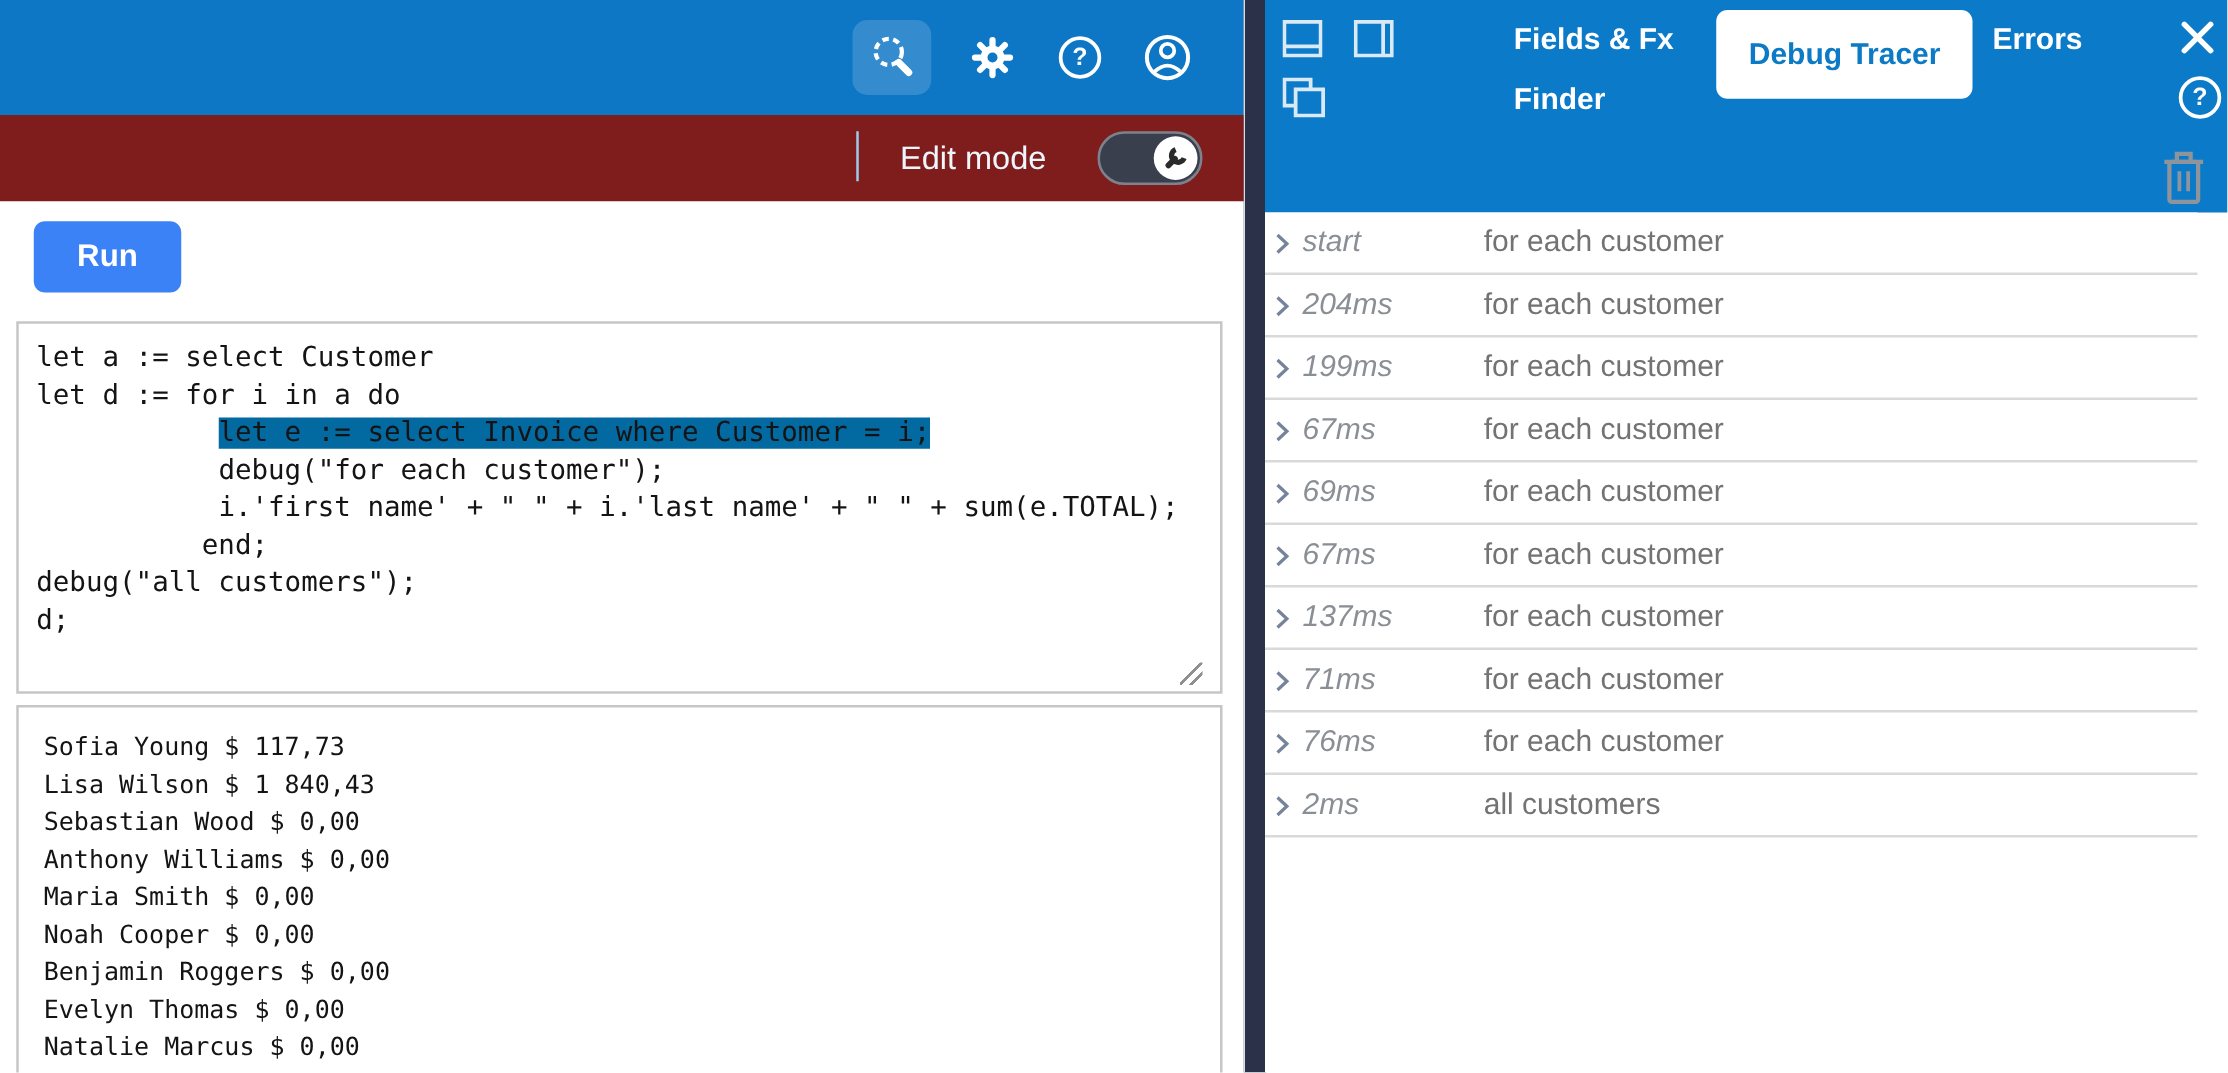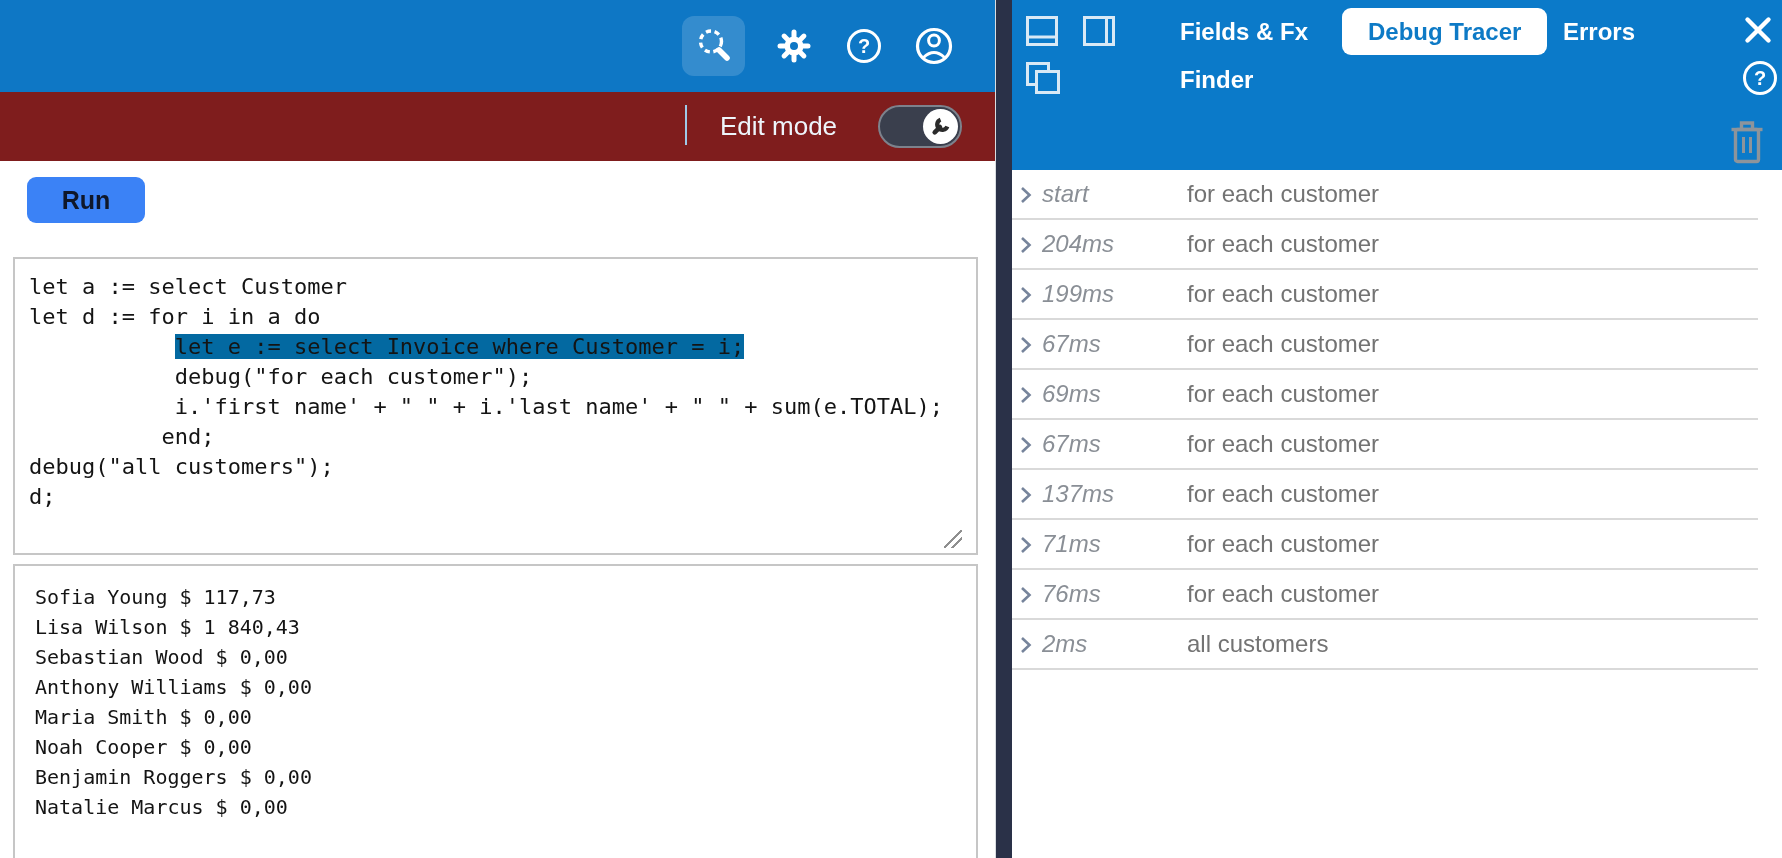--- a/index.html
+++ b/index.html
@@ -18,22 +18,22 @@
 
   .subbar{position:absolute;left:0;top:92px;width:1093px;height:69px;background:#7f1d1d;}
   .subbar-vdiv{position:absolute;left:685px;top:13px;width:2px;height:40px;background:#9fc9e8;}
   .edit-mode-label{position:absolute;left:720px;top:0;height:69px;display:flex;align-items:center;
     color:#eef5fb;font-size:26px;font-weight:400;}
   .toggle{position:absolute;left:878px;top:13px;width:84px;height:43px;border-radius:22px;
     background:#3a3f4d;border:2px solid #7d828c;box-sizing:border-box;cursor:pointer;}
   .toggle-knob{position:absolute;right:2px;top:2px;width:35px;height:35px;border-radius:50%;
     background:#ffffff;display:flex;align-items:center;justify-content:center;}
 
-  .run-btn{position:absolute;left:27px;top:177px;width:118px;height:46px;background:#3b82f6;
-    border:none;border-radius:9px;color:#0f172a;font-size:25px;font-weight:700;
+  .run-btn{position:absolute;left:27px;top:177px;width:118px;height:57px;background:#3b82f6;
+    border:none;border-radius:9px;color:#ffffff;font-size:25px;font-weight:700;
     font-family:"Liberation Sans",sans-serif;cursor:pointer;}
 
   .code-box{position:absolute;left:13px;top:257px;width:965px;height:298px;background:#ffffff;
     border:2px solid #c6c6c6;box-sizing:border-box;padding:13px 0 16px 14px;
     font-family:"DejaVu Sans Mono",monospace;font-size:22px;line-height:30px;color:#141414;overflow:hidden;}
   .code-line{white-space:pre;}
   .code-line .ct.sel{background:#0369a1;}
   .resize-handle{position:absolute;left:944px;top:530px;width:18px;height:18px;cursor:nwse-resize;
     background:linear-gradient(135deg,transparent 45%,#8f8f8f 45% 54%,transparent 54% 68%,#8f8f8f 68% 77%,transparent 77%);}
 
@@ -42,22 +42,22 @@
     font-family:"DejaVu Sans Mono",monospace;font-size:20px;line-height:30px;color:#141414;overflow:hidden;}
   .out-line{white-space:pre;}
 
   
   .divider{position:absolute;left:995px;top:0;width:17px;height:858px;background:#2a3148;border-left:1px solid #d9dde1;}
 
   
   .right-panel{position:absolute;left:1012px;top:0;width:770px;height:858px;background:#ffffff;}
   .rp-header{position:absolute;left:0;top:0;width:770px;height:170px;background:#0b7ac9;}
   .rp-ic{position:absolute;cursor:pointer;}
-  .tab{position:absolute;color:#ffffff;font-size:24px;font-weight:700;cursor:pointer;white-space:nowrap;}
-  .tab.pill{background:#ffffff;color:#0d7ac6;border-radius:9px;padding:0 26px;height:47px;
+  .tab{position:absolute;color:#ffffff;font-size:24px;font-weight:700;cursor:pointer;white-space:nowrap;margin-left:31px;}
+  .tab.pill{background:#ffffff;color:#0d7ac6;border-radius:9px;padding:12px 26px;height:47px;
     display:flex;align-items:center;}
 
   .trace-list{position:absolute;left:0;top:170px;width:746px;background:#ffffff;}
   .trace-row{height:50px;box-sizing:border-box;border-bottom:2px solid #d9d9d9;
     display:grid;grid-template-columns:22px 145px 1fr;align-items:center;padding-left:8px;cursor:pointer;}
   .t-time{font-style:italic;font-size:24px;color:#8a8f96;}
   .t-label{font-size:24px;font-weight:400;color:#737373;}
   .chev{margin-top:2px;}
   .q-circle{width:34px;height:34px;border-radius:50%;border:3px solid #ffffff;box-sizing:border-box;
     display:flex;align-items:center;justify-content:center;color:#ffffff;font-size:20px;font-weight:700;}
@@ -150,20 +150,21 @@
         <div class="out-line">Sebastian Wood $ 0,00</div>
 
         <div class="out-line">Anthony Williams $ 0,00</div>
 
         <div class="out-line">Maria Smith $ 0,00</div>
 
         <div class="out-line">Noah Cooper $ 0,00</div>
 
         <div class="out-line">Benjamin Roggers $ 0,00</div>
 
+        <div class="out-line">Evelyn Thomas $ 0,00</div>
 
         <div class="out-line">Natalie Marcus $ 0,00</div>
       </div>
   </div>
 
   <div class="divider"></div>
 
   <div class="right-panel">
 
     <div class="rp-header">

